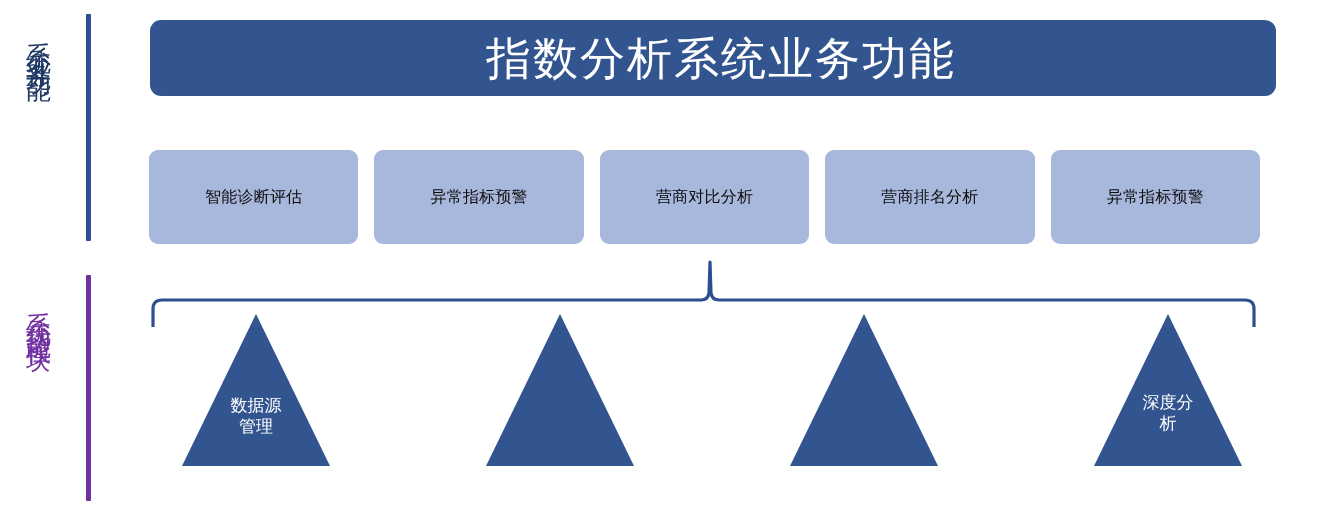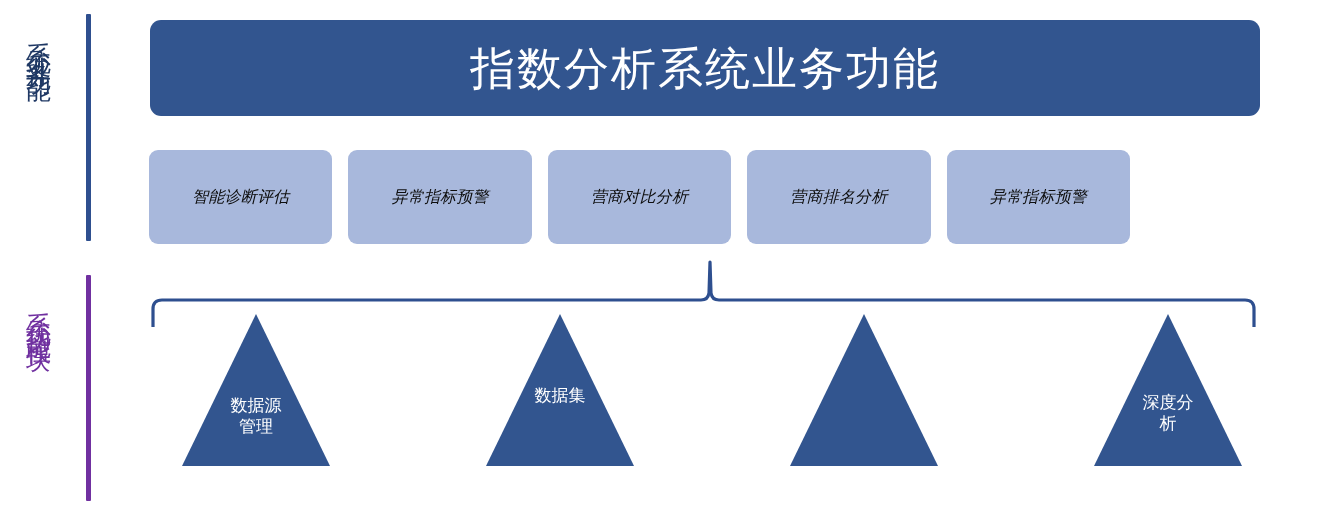--- a/index.html
+++ b/index.html
@@ -57,45 +57,45 @@
     height: 226px;
     background: #7030A0;
   }
 
   
   .title-banner {
     position: absolute;
     left: 150px;
     top: 20px;
     width: 1110px;
-    height: 96px;
+    height: 76px;
     background: #32558F;
     border-radius: 11px;
     display: flex;
     align-items: center;
     justify-content: center;
+    padding-left: 16px;
   }
   .title-banner .title-text {
     color: #ffffff;
     font-size: 45px;
     font-weight: 400;
     letter-spacing: 2px;
     line-height: 1;
   }
 
   
   .box-row {
     position: absolute;
     left: 149px;
     top: 150px;
-    width: 981px;
+    width: 1111px;
     height: 94px;
     display: flex;
     gap: 16px;
-    font-style: italic;
   }
   .func-box {
     flex: 1 1 0;
     background: #A8B8DC;
     border-radius: 9px;
     display: flex;
     align-items: center;
     justify-content: center;
   }
   .func-box .func-label {
@@ -176,21 +176,18 @@
     <polygon points="256,314 330,466 182,466" fill="#32558F"></polygon>
     <polygon points="560,314 634,466 486,466" fill="#32558F"></polygon>
     <polygon points="864,314 938,466 790,466" fill="#32558F"></polygon>
     <polygon points="1168,314 1242,466 1094,466" fill="#32558F"></polygon>
   </svg>
 
   <div class="tri-label" style="left:181px; top:395px;">
     <div>数据源</div>
     <div>管理</div>
   </div>
-  <div class="tri-label" style="left:485px; top:385px;">
-    <div>数据集</div>
-  </div>
   <div class="tri-label" style="left:1093px; top:392px;">
     <div>深度分</div>
     <div>析</div>
   </div>
 
 </div>
 
 </body></html>

